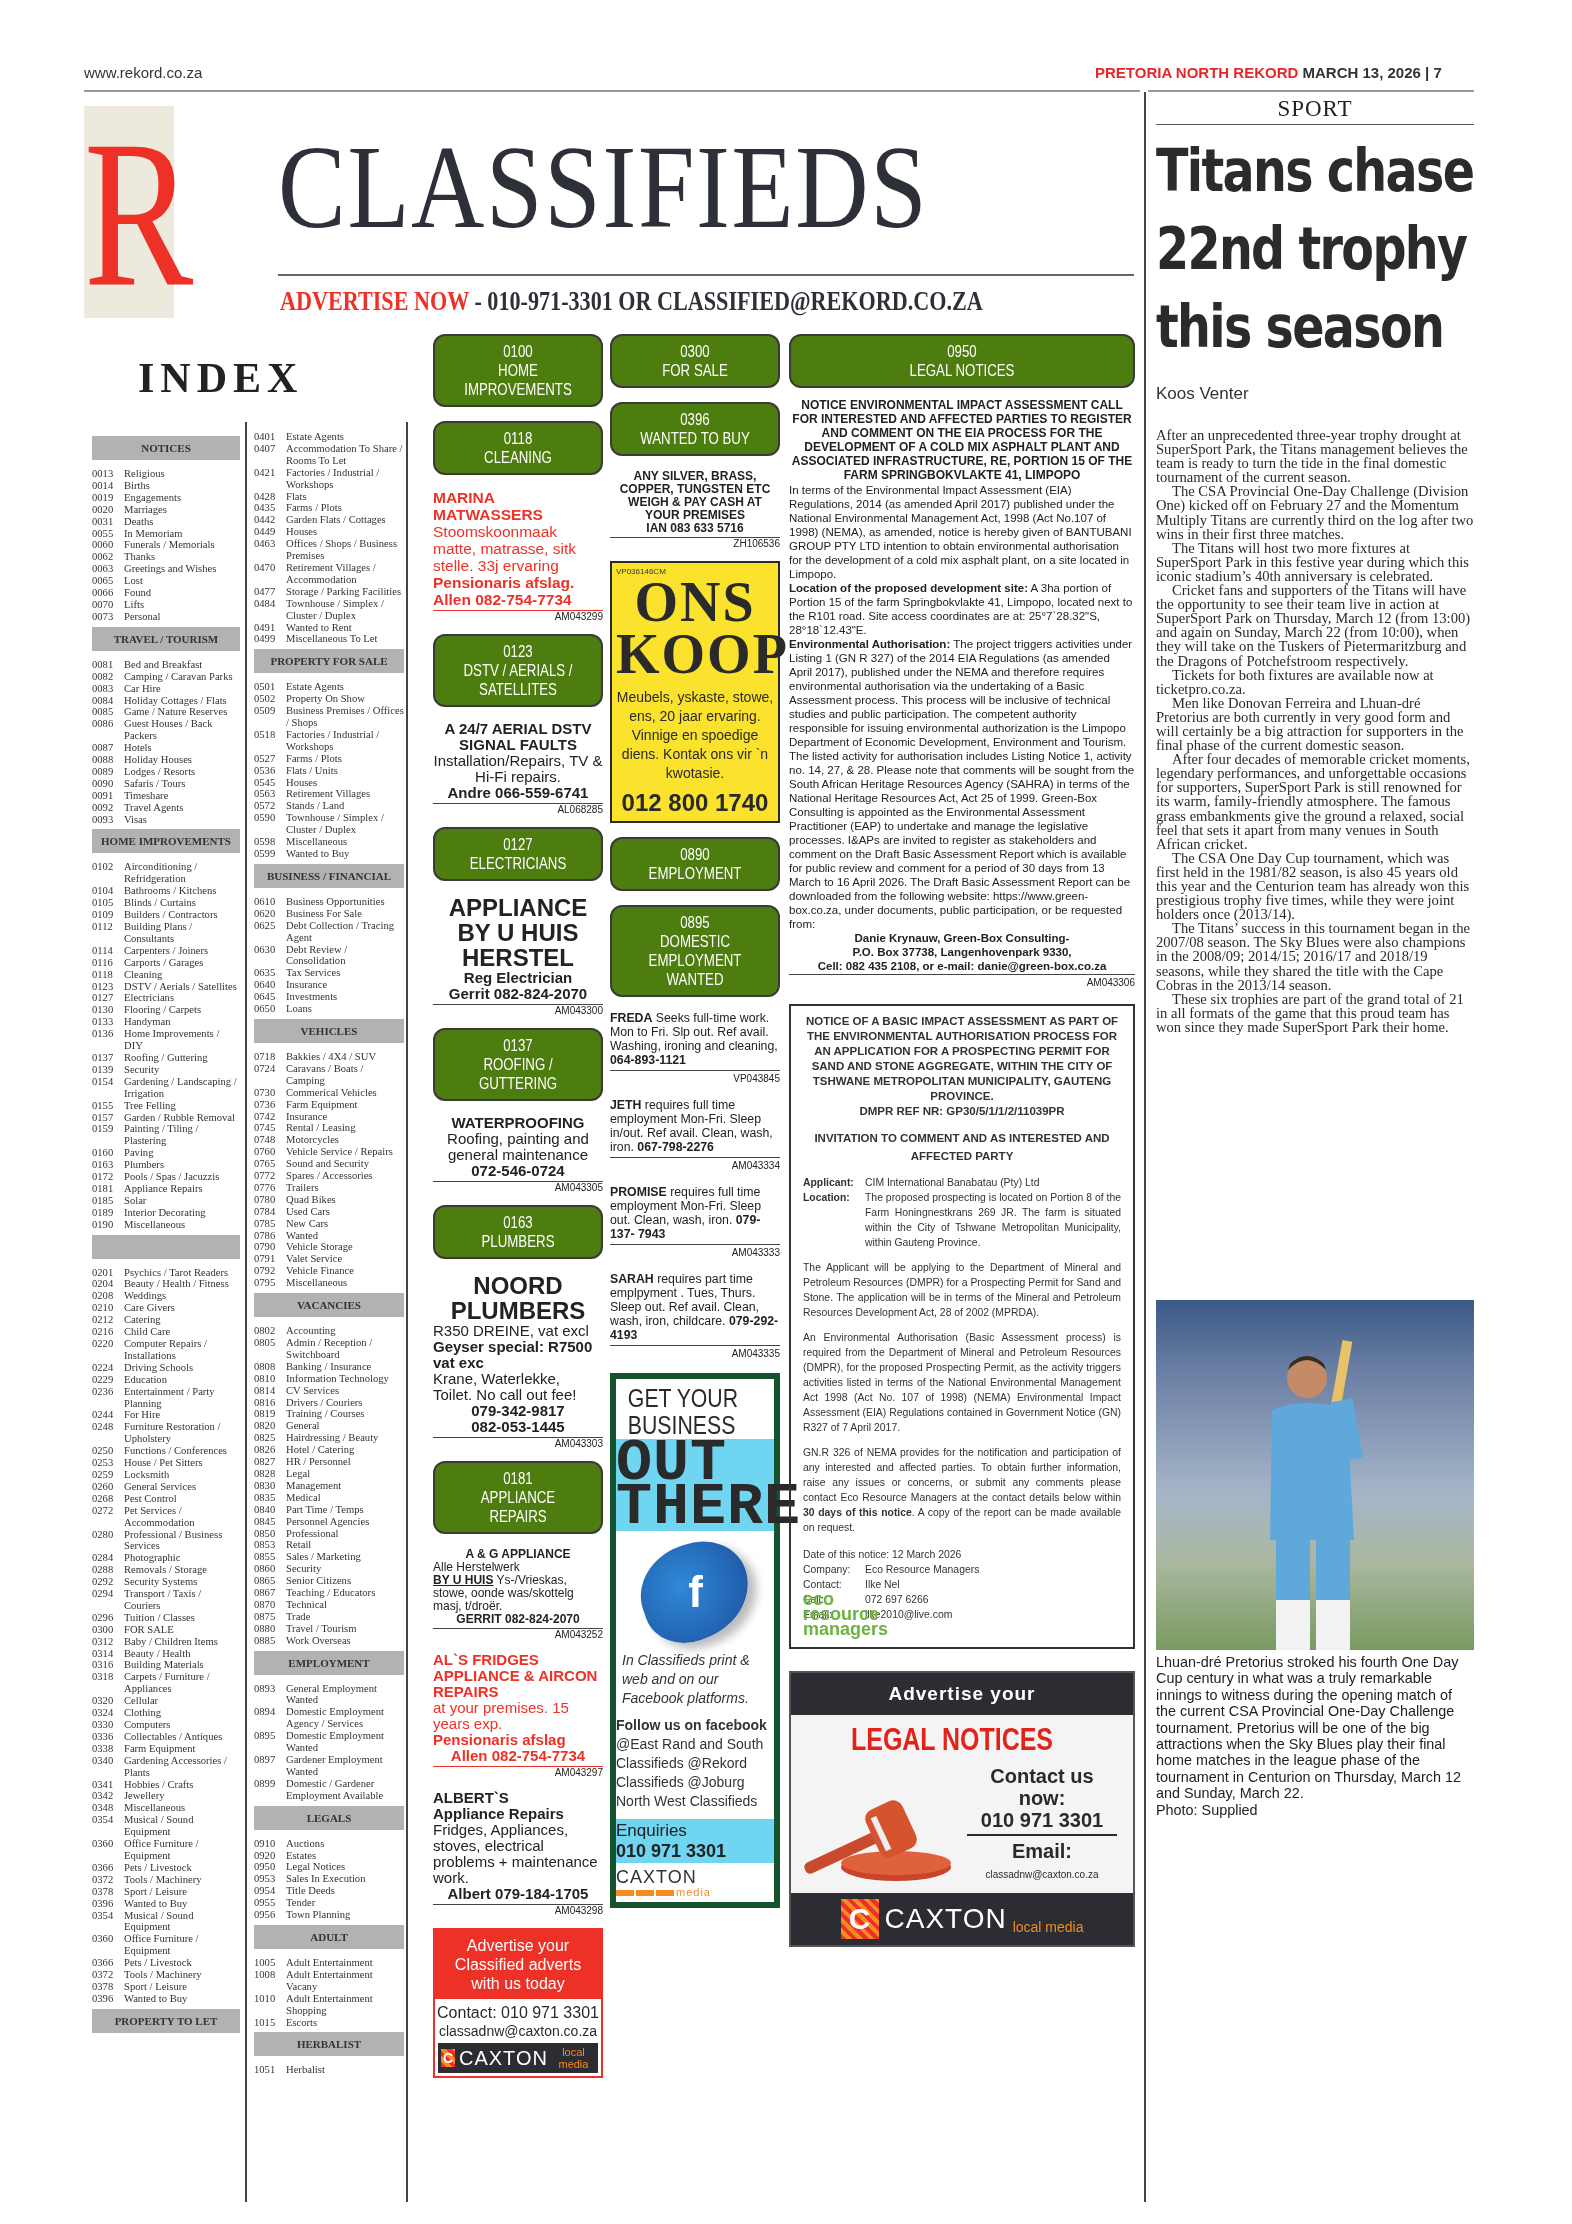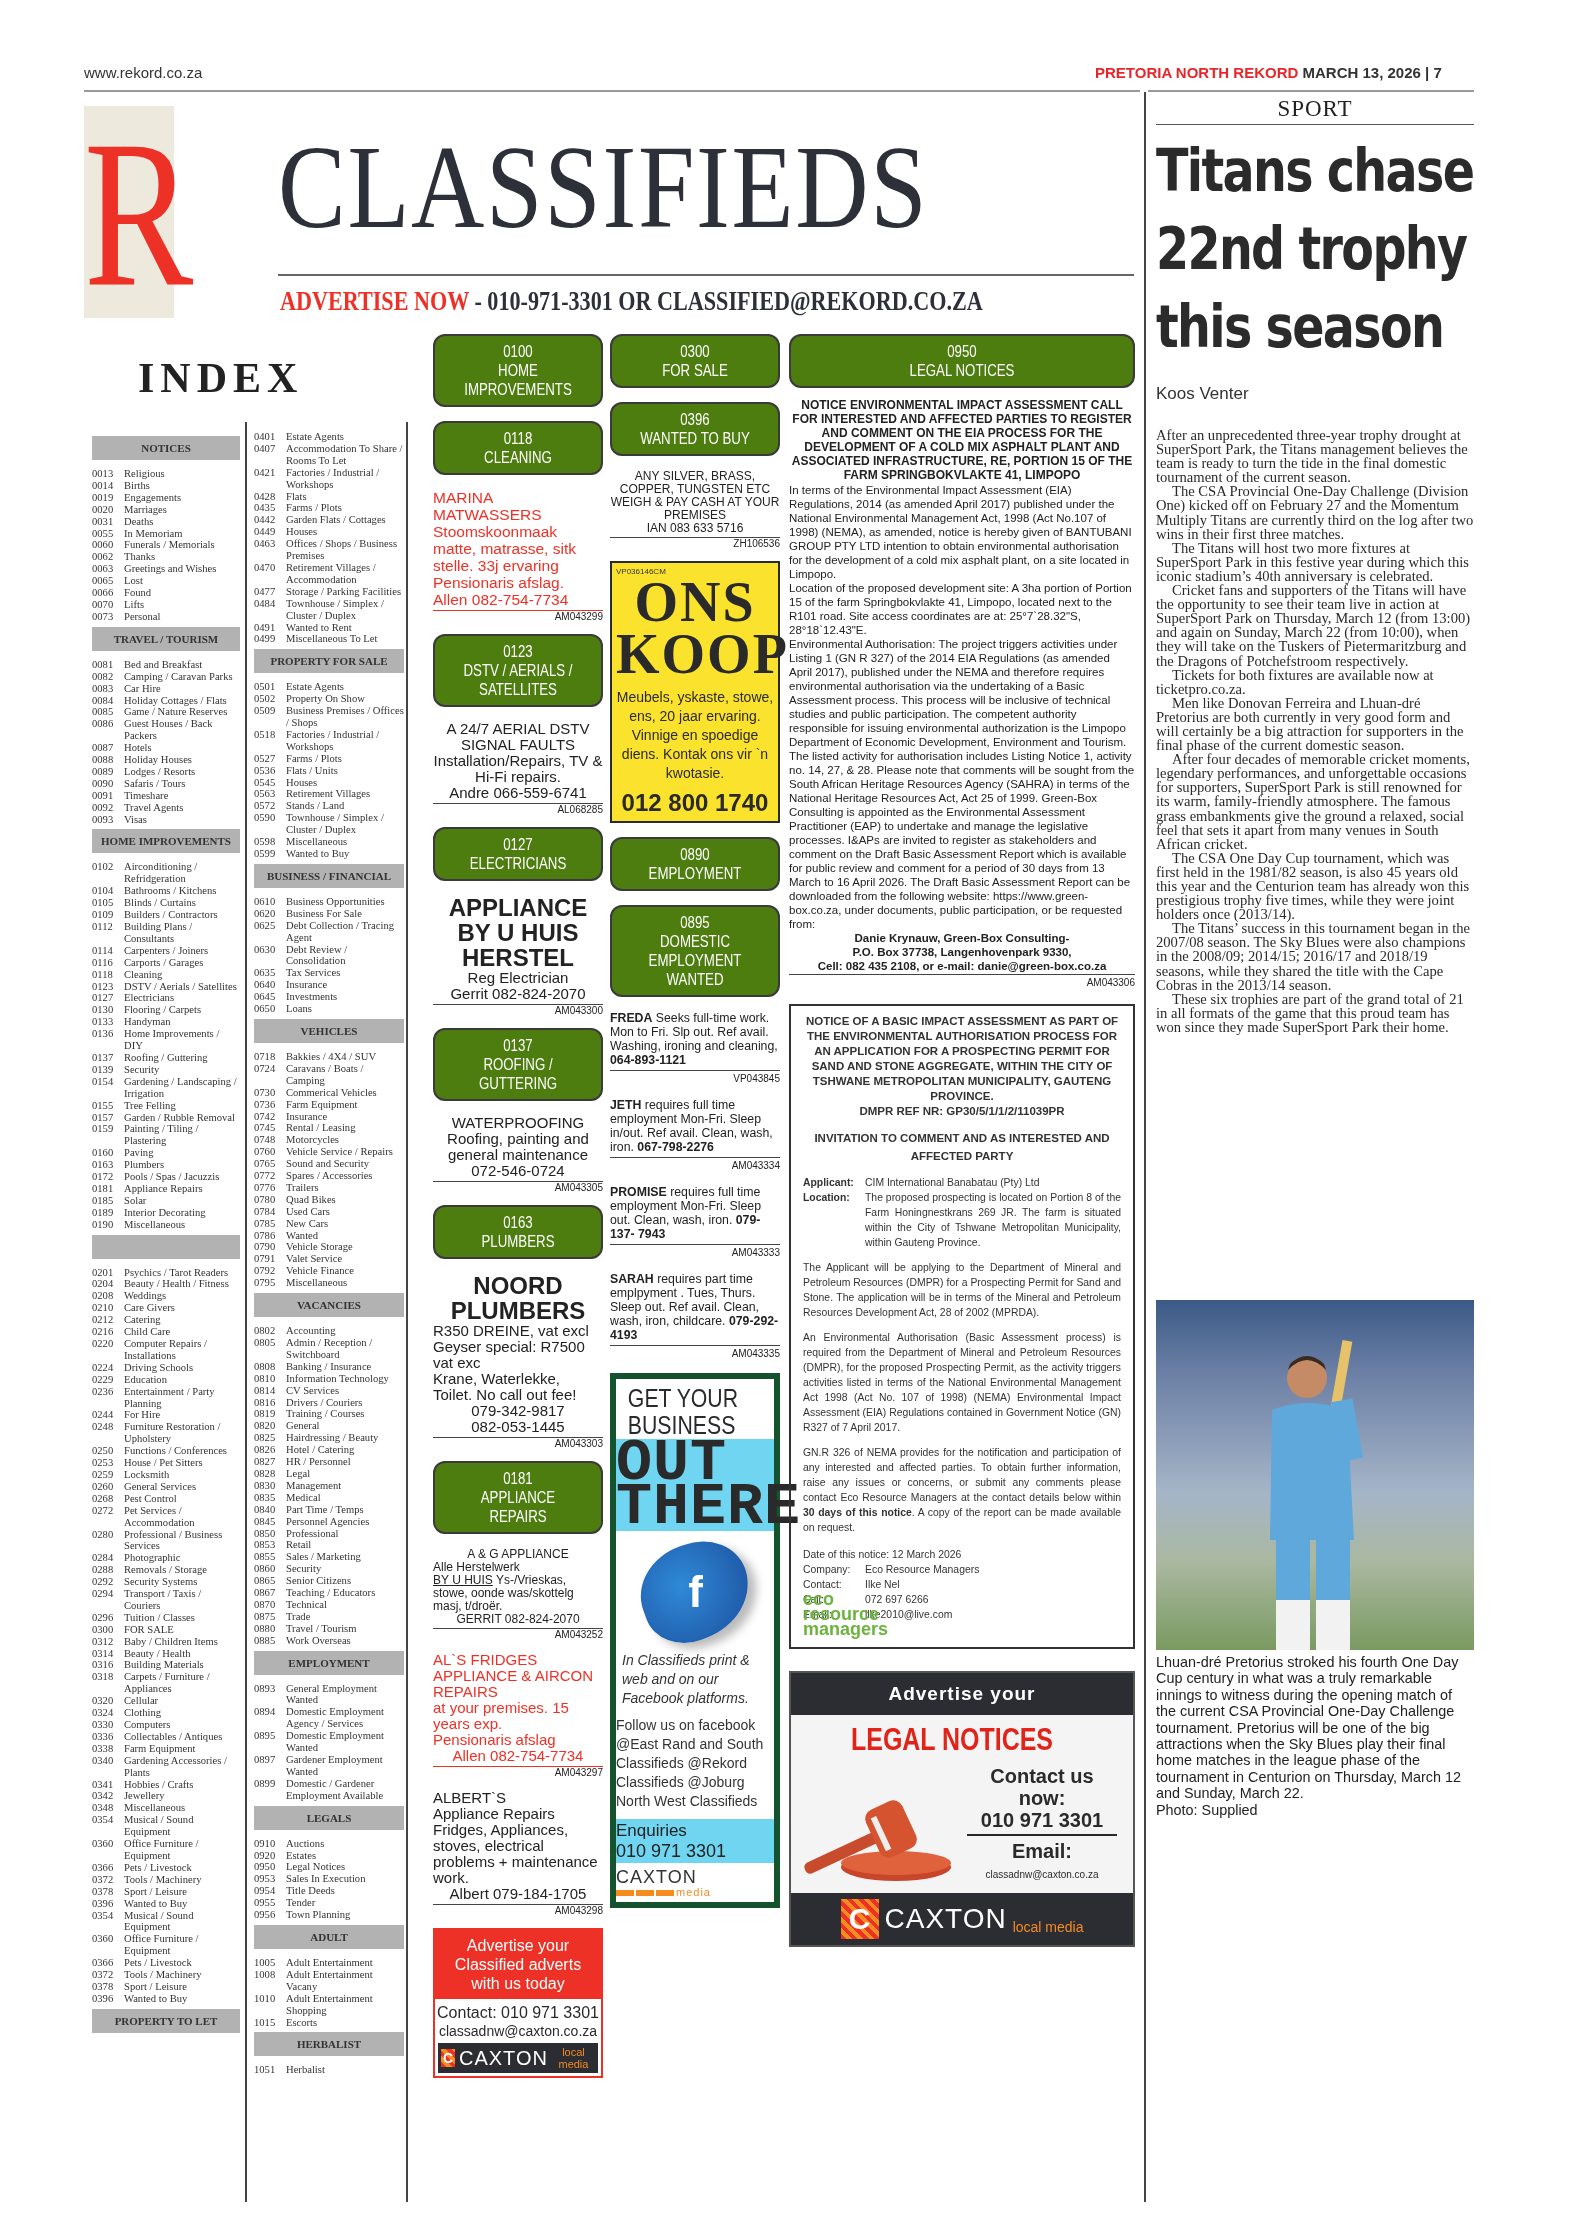--- a/index.html
+++ b/index.html
@@ -36,21 +36,21 @@
   
   .ad-col { width: 170px; }
   .ad-col1 { left: 433px; top: 334px; }
   .ad-col2 { left: 610px; top: 334px; }
   .cat-box { background: #4d7c0f; color: #fff; border: 2px solid #3a3a3a; border-radius: 12px; text-align: center; font-family: "Liberation Sans", sans-serif; font-size: 17px; line-height: 19px; padding: 6px 4px 6px 4px; transform-origin: center; margin-bottom: 14px; }
   .cat-box span { display: block; transform: scaleX(0.78); }
   .ad { text-align: center; font-size: 15px; line-height: 16px; color: #222; }
   .ad .ref { text-align: right; font-size: 10px; line-height: 10px; border-top: 1px solid #444; margin-top: 2px; padding-top: 1px; margin-bottom: 12px; }
   .ad.red { color: #ee3127; text-align: left; }
   .ad.red .ref { color: #222; border-color: #ee3127; }
-  .bold { font-weight: normal; }
+  .bold { font-weight: bold; }
   .big { font-size: 24px; line-height: 25px; font-weight: bold; }
 
   .ons-koop { background: #fbe22d; border: 2px solid #2a2a2a; padding: 4px; text-align: center; margin-bottom: 14px; }
   .ons-koop .code { text-align: left; font-size: 8px; color: #333; }
   .ons-koop .title { font-family: "Liberation Serif", serif; font-weight: bold; font-size: 56px; line-height: 52px; color: #2a2a2a; letter-spacing: 2px; }
   .ons-koop .body { font-size: 14px; line-height: 19px; color: #2a2a2a; margin-top: 8px; }
   .ons-koop .phone { font-size: 24px; font-weight: bold; color: #2a2a2a; margin-top: 6px; }
 
   .emp-ad { text-align: left; font-size: 12.3px; line-height: 14px; color: #222; }
   .emp-ad .ref { text-align: right; font-size: 10px; border-top: 1px solid #444; margin: 3px 0 12px 0; padding-top: 1px; }

